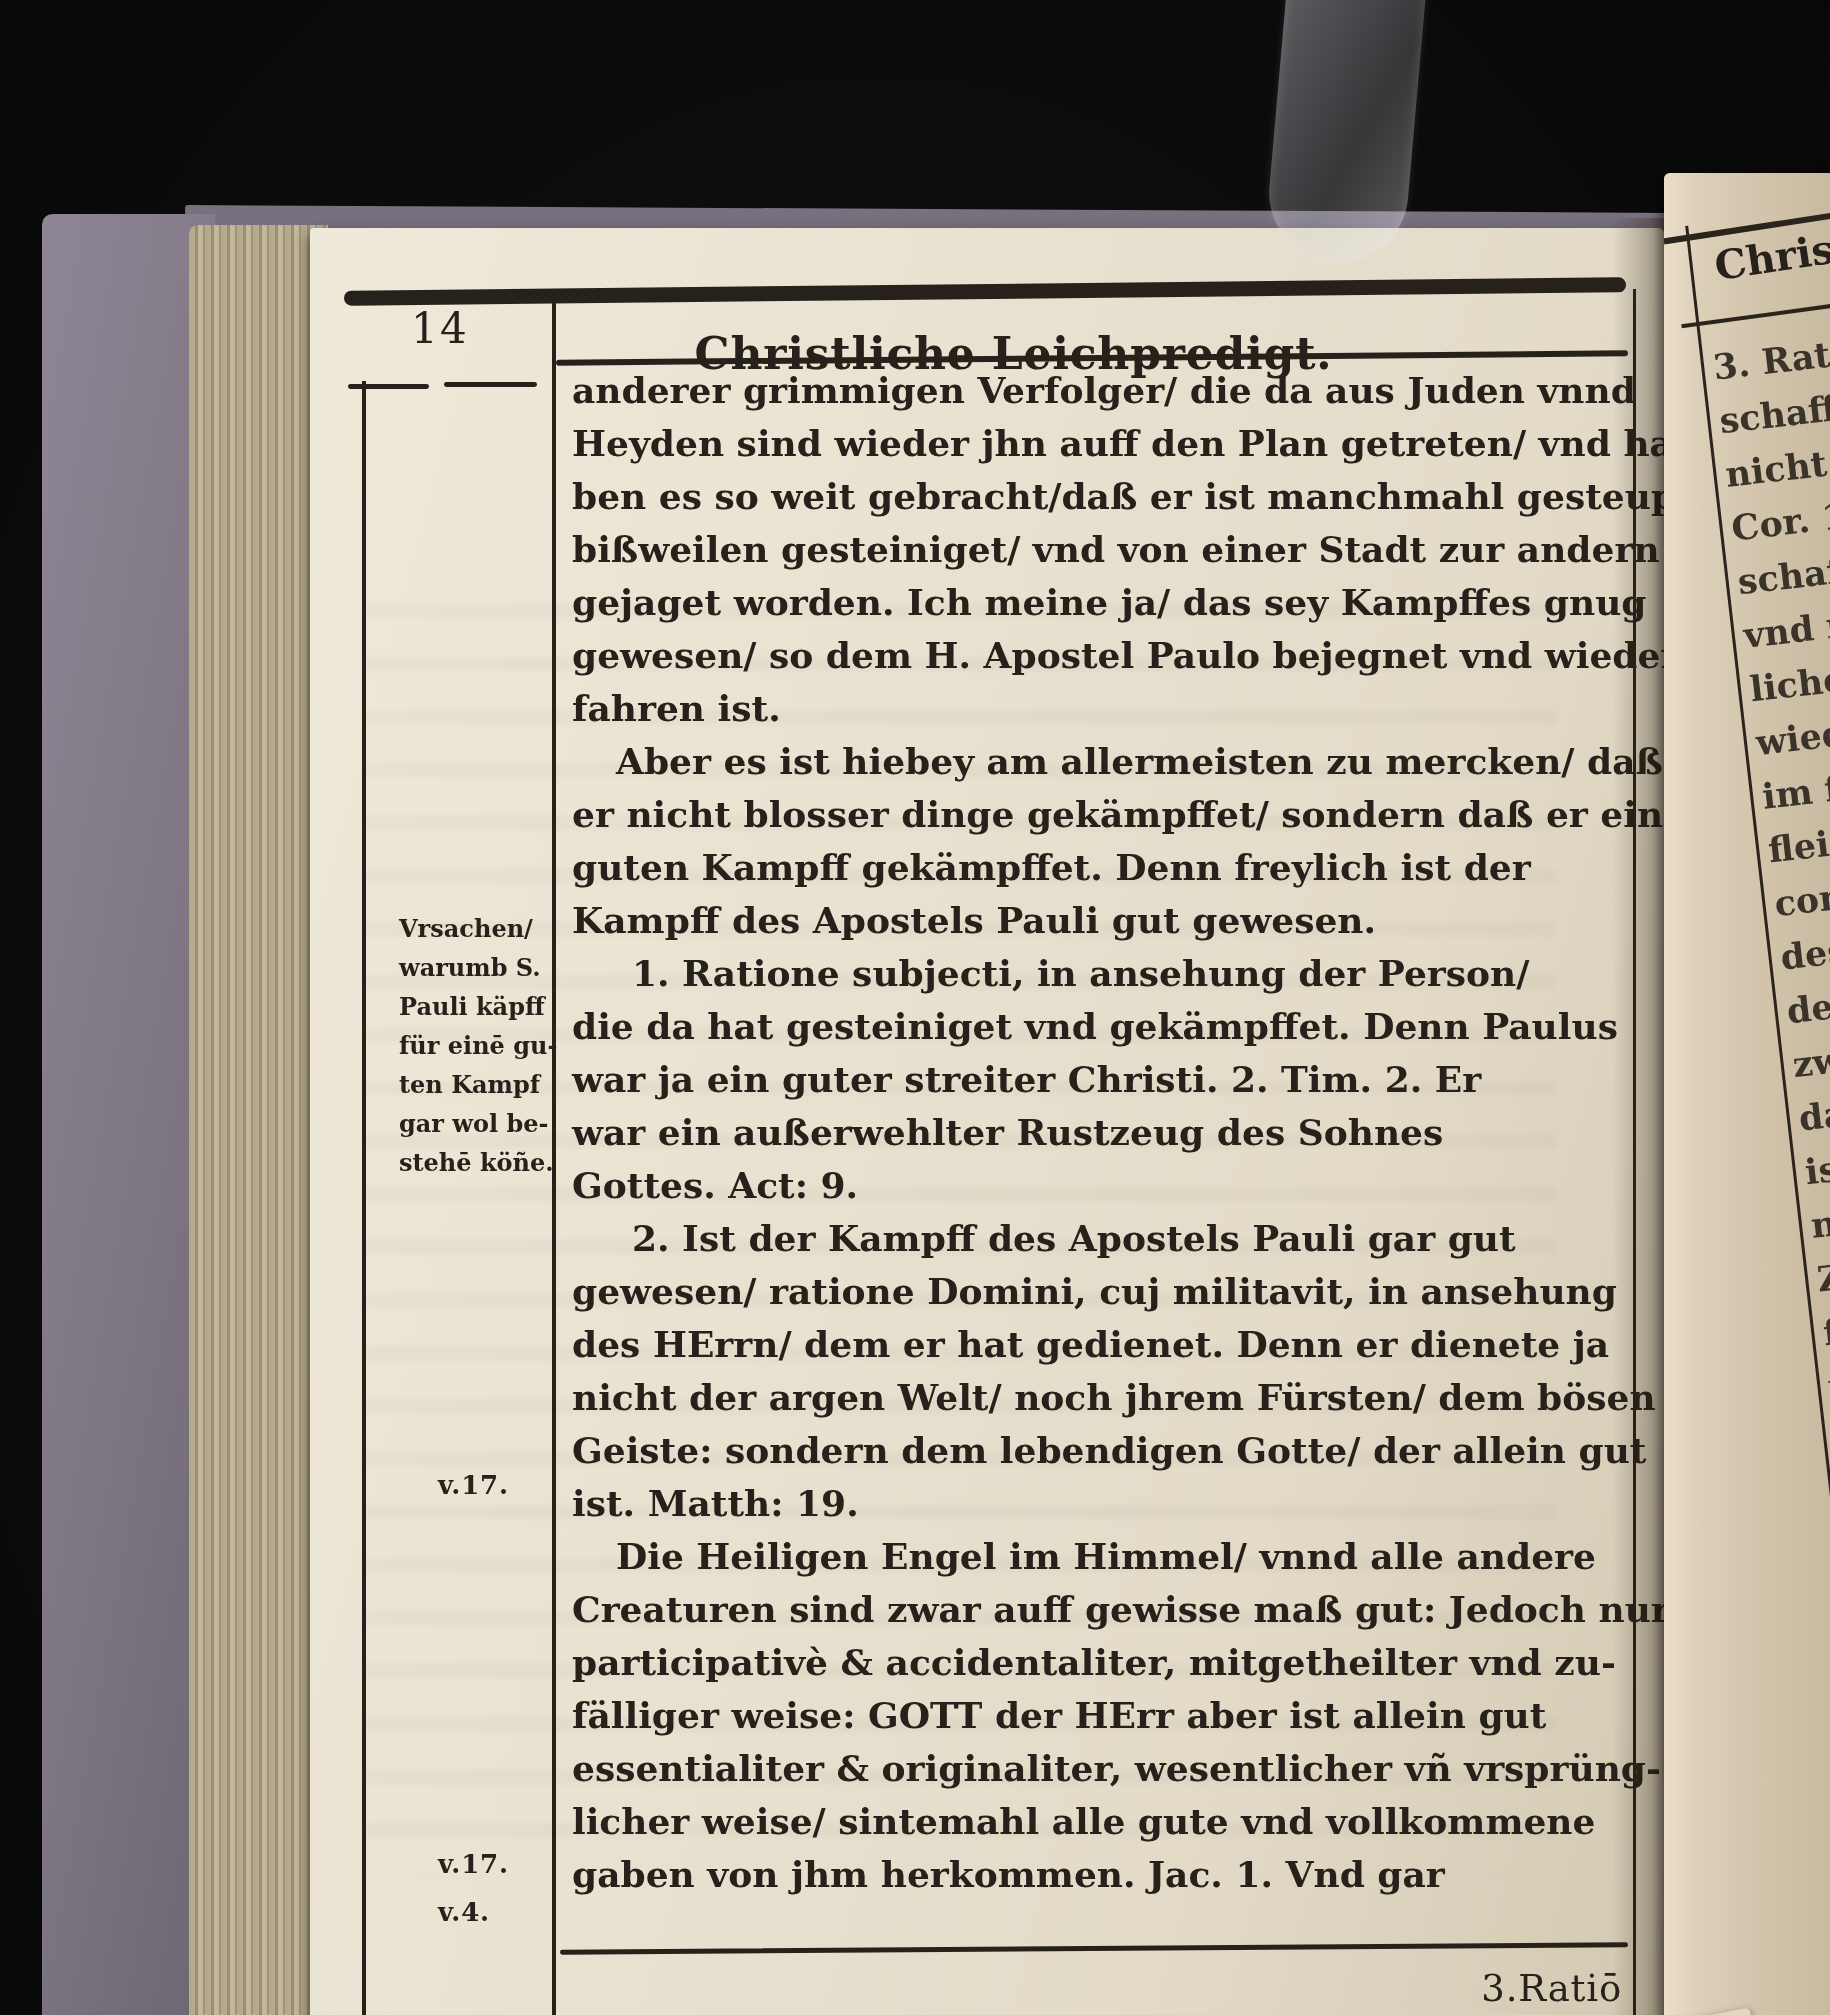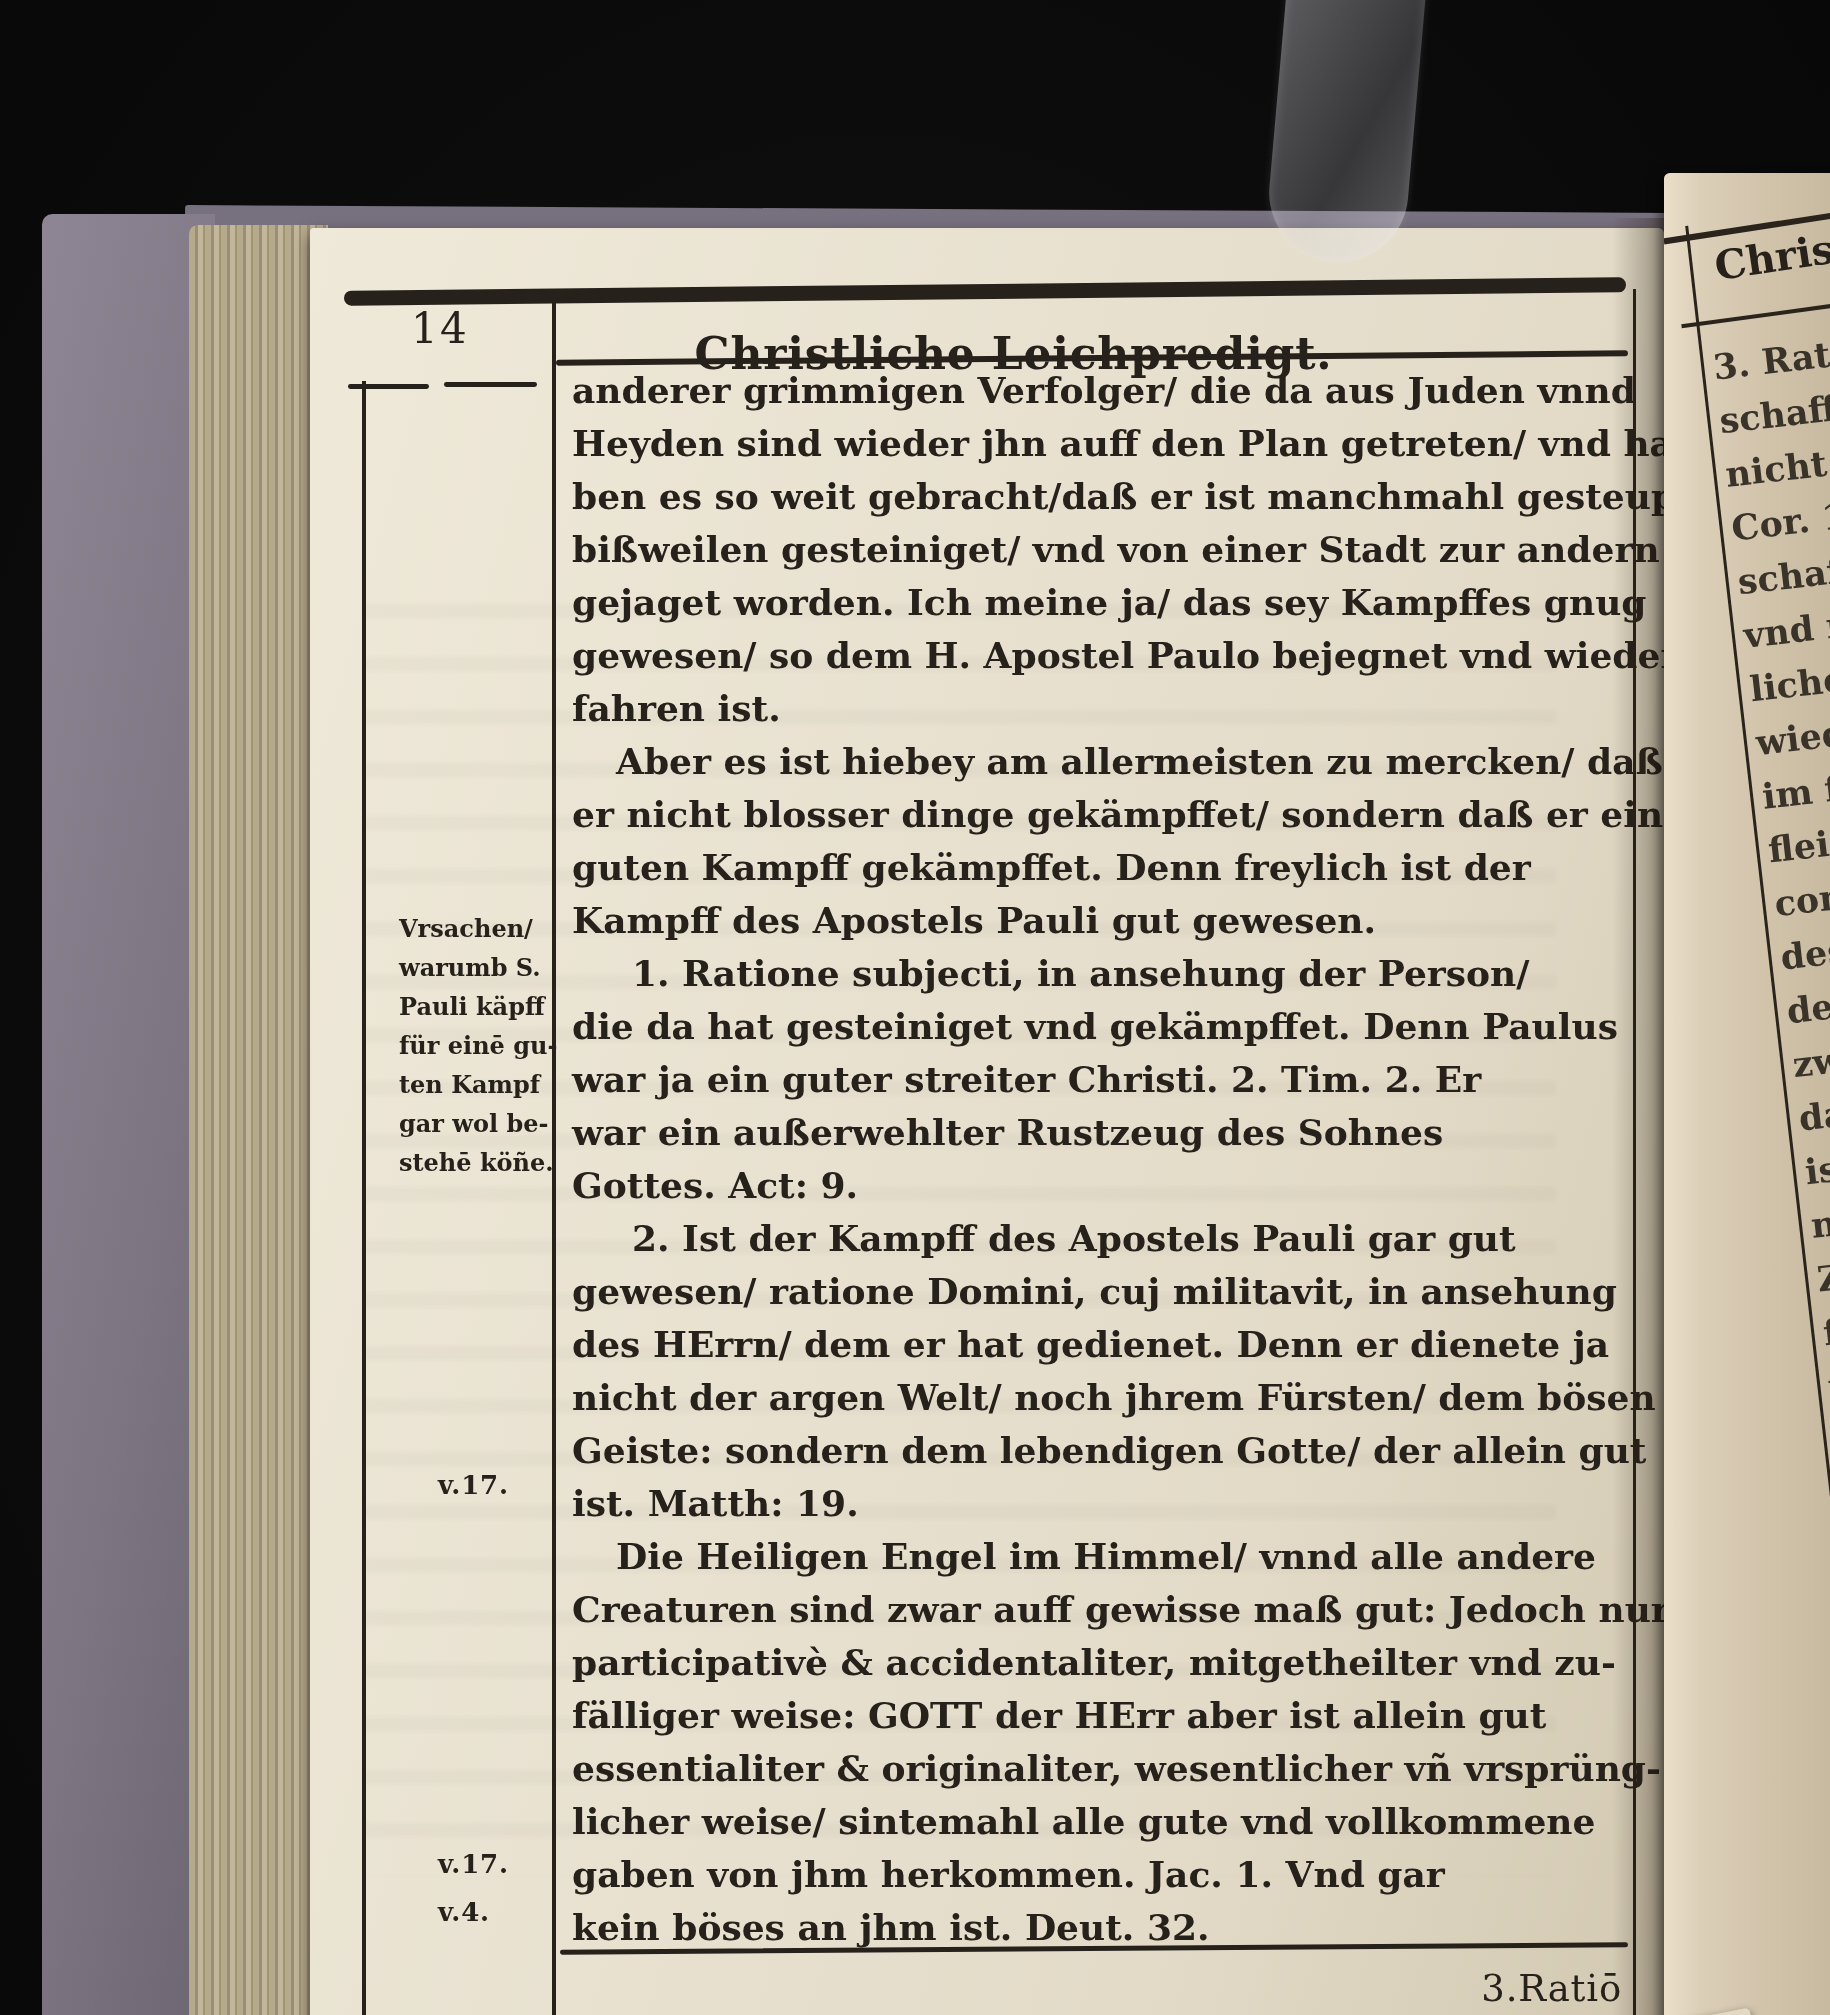--- a/index.html
+++ b/index.html
@@ -150,21 +150,20 @@
         </div>
       <div class="para ind">
 
       <div>Die Heiligen Engel im Himmel/ vnnd alle andere</div>
           <div>Creaturen sind zwar auff gewisse maß gut:  Jedoch nur</div>
           <div>participativè &amp; accidentaliter, mitgetheilter vnd zu-</div>
           <div>fälliger weise:  GOTT der HErr aber ist allein gut</div>
           <div>essentialiter &amp; originaliter, wesentlicher vñ vrsprüng-</div>
           <div>licher weise/ sintemahl alle gute vnd vollkommene</div>
           <div>gaben von jhm herkommen.  Jac. 1.  Vnd gar</div>
-          <div>kein böses an jhm ist. Deut. 32.</div>
         </div>
     </div>
 
     <div class="rule rule-thin-bottom"></div>
     <div class="catchword">3.Ratiō</div>
 
   </div>
 
   <div class="gutter-shadow"></div>
 

